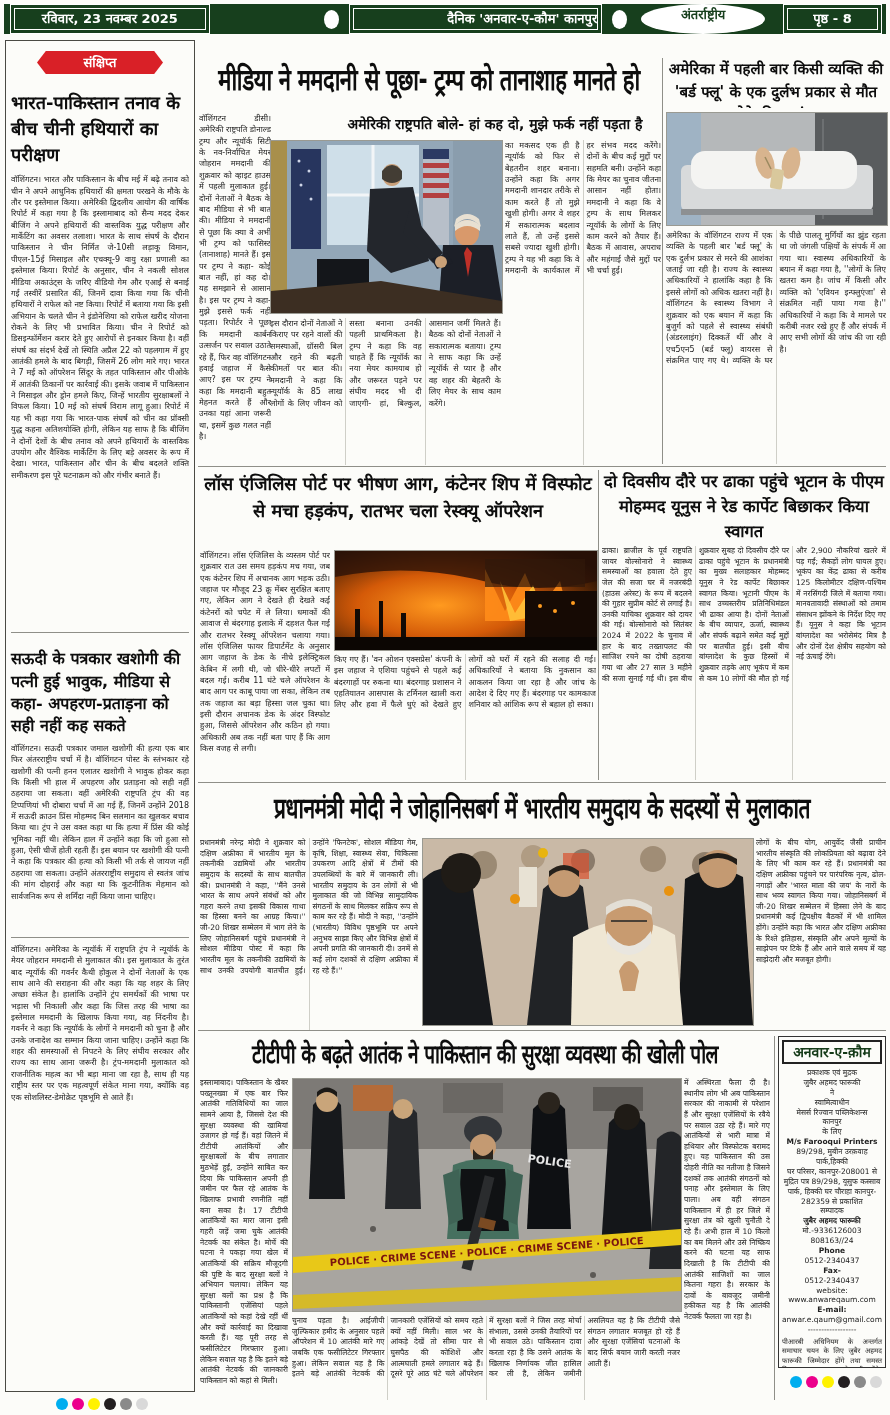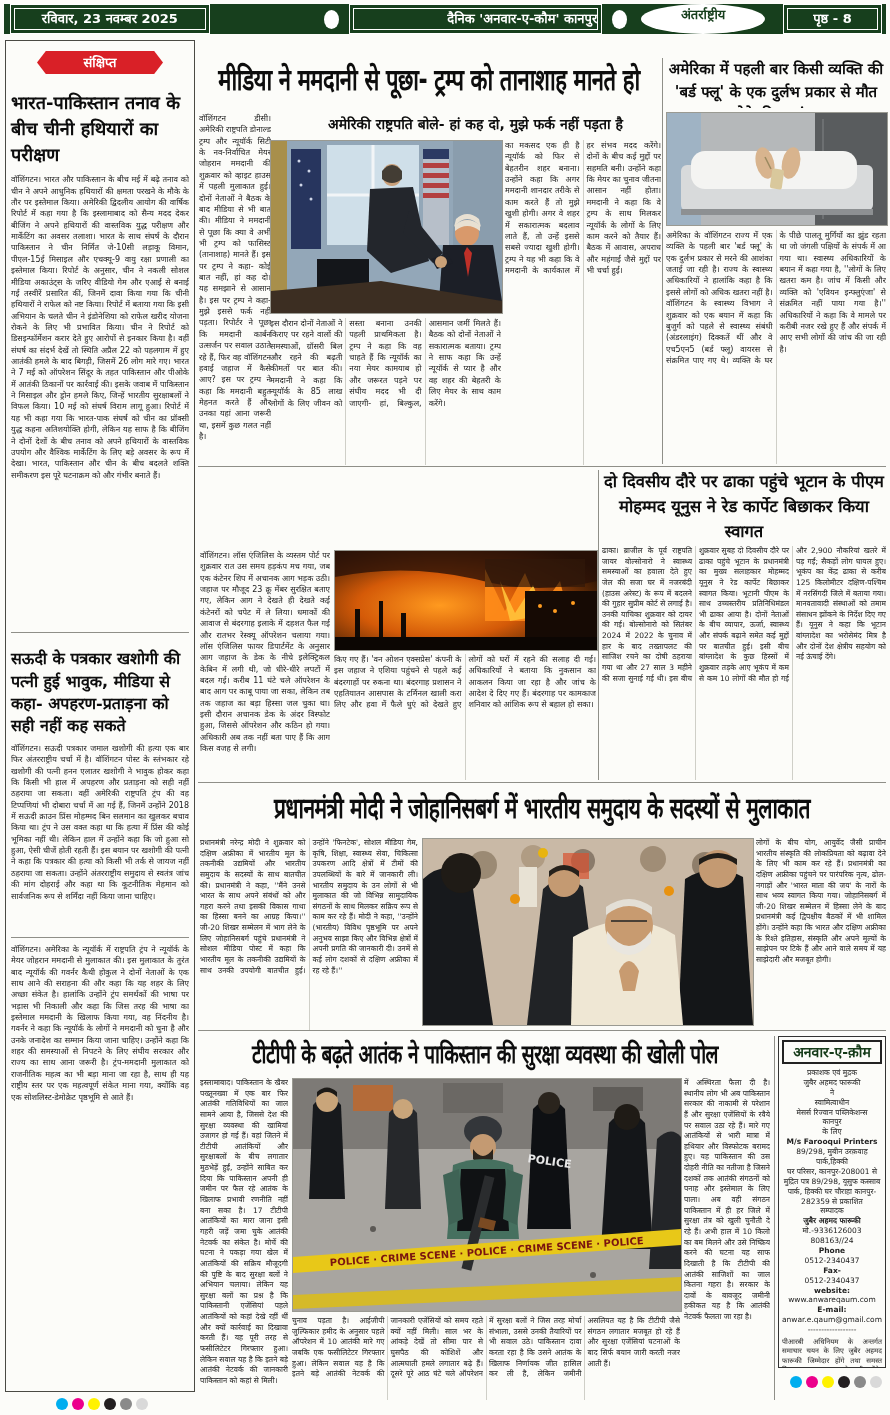--- a/index.html
+++ b/index.html
@@ -31,21 +31,21 @@
   .badge{width:126px;height:23px;margin:10px auto 4px auto;background:#d92027;color:#fff;font-weight:700;
          font-size:13px;line-height:23px;text-align:center;flex:0 0 auto;
          clip-path:polygon(7% 0,93% 0,100% 50%,93% 100%,7% 100%,0 50%);}
   .lc-h1{font-size:18px;line-height:1.45;margin:12px 0 6px 0;}
   .lc-h{font-size:16px;line-height:1.4;margin:9px 0 5px 0;}
   .lc-body{flex:0 0 auto;}
   .lc-sep{height:1px;background:#8f8f88;margin:6px 0;flex:0 0 auto;}
   
   .main-hl{font-size:22px;transform:scaleY(1.35);transform-origin:top center;text-align:center;
            white-space:nowrap;overflow:hidden;letter-spacing:-0.5px;}
-  .sub-hl{font-size:14px;white-space:nowrap;overflow:hidden;}
+  .sub-hl{font-size:14px;text-align:center;white-space:nowrap;overflow:hidden;}
   .sec-hl{text-align:center;line-height:1.5;overflow:hidden;}
   
   .imprint{left:778px;top:1036px;width:108px;height:332px;border:1px solid #333;box-sizing:border-box;
            font-size:7.5px;line-height:1.32;text-align:center;color:#222;overflow:hidden;padding:2px 3px;}
   .imprint-title{border:2px solid #222;margin:1px 0 4px 0;font-weight:700;font-size:14px;color:#143a18;
                  line-height:20px;overflow:hidden;white-space:nowrap;}
   .imprint-disc{text-align:justify;margin-top:3px;font-size:7px;line-height:1.35;}
   .dots{display:flex;gap:4px;}
   .dot{width:12px;height:12px;border-radius:50%;}
 </style>
@@ -130,20 +130,21 @@
       <ellipse cx="124" cy="50" rx="9" ry="16" fill="#d8b48e" transform="rotate(12 124 50)"></ellipse>
       <rect x="104" y="56" width="12" height="20" rx="2" fill="#d9c89c" transform="rotate(8 110 66)"></rect>
       <line x1="104" y1="56" x2="98" y2="44" stroke="#9b8a60" stroke-width="1.5"></line>
       <rect x="14" y="96" width="192" height="6" fill="#8d9092"></rect>
     </svg>
   </div>
   <div class="abs bodytxt cols2" style="left:666px;top:230px;width:220px;height:234px;">अमेरिका के वॉशिंगटन राज्य में एक व्यक्ति के पहली बार 'बर्ड फ्लू' के एक दुर्लभ प्रकार से मरने की आशंका जताई जा रही है। राज्य के स्वास्थ्य अधिकारियों ने हालांकि कहा है कि इससे लोगों को अधिक खतरा नहीं है। वॉशिंगटन के स्वास्थ्य विभाग ने शुक्रवार को एक बयान में कहा कि बुजुर्ग को पहले से स्वास्थ्य संबंधी (अंडरलाइंग) दिक्कतें थीं और वे एच5एन5 (बर्ड फ्लू) वायरस से संक्रमित पाए गए थे। व्यक्ति के घर के पीछे पालतू मुर्गियों का झुंड रहता था जो जंगली पक्षियों के संपर्क में आ गया था। स्वास्थ्य अधिकारियों के बयान में कहा गया है, ''लोगों के लिए खतरा कम है। जांच में किसी और व्यक्ति को 'एवियन इन्फ्लुएंजा' से संक्रमित नहीं पाया गया है।'' अधिकारियों ने कहा कि वे मामले पर करीबी नजर रखे हुए हैं और संपर्क में आए सभी लोगों की जांच की जा रही है।</div>
 
   <div class="abs hrule" style="left:198px;top:466px;width:688px;"></div>
 
+  <div class="abs hl sec-hl" style="left:200px;top:470px;width:396px;height:72px;font-size:18px;">लॉस एंजिलिस पोर्ट पर भीषण आग, कंटेनर शिप में विस्फोट से मचा हड़कंप, रातभर चला रेस्क्यू ऑपरेशन</div>
   <div class="abs bodytxt" style="left:200px;top:550px;width:130px;height:230px;">वॉशिंगटन। लॉस एंजिलिस के व्यस्तम पोर्ट पर शुक्रवार रात उस समय हड़कंप मच गया, जब एक कंटेनर शिप में अचानक आग भड़क उठी। जहाज पर मौजूद 23 क्रू मेंबर सुरक्षित बताए गए, लेकिन आग ने देखते ही देखते कई कंटेनरों को चपेट में ले लिया। धमाकों की आवाज से बंदरगाह इलाके में दहशत फैल गई और रातभर रेस्क्यू ऑपरेशन चलाया गया। लॉस एंजिलिस फायर डिपार्टमेंट के अनुसार आग जहाज के डेक के नीचे इलेक्ट्रिकल केबिन में लगी थी, जो धीरे-धीरे लपटों में बदल गई। करीब 11 घंटे चले ऑपरेशन के बाद आग पर काबू पाया जा सका, लेकिन तब तक जहाज का बड़ा हिस्सा जल चुका था। इसी दौरान अचानक डेक के अंदर विस्फोट हुआ, जिससे ऑपरेशन और कठिन हो गया। अधिकारी अब तक नहीं बता पाए हैं कि आग किस वजह से लगी।</div>
   <div class="abs photo" style="left:334px;top:550px;width:262px;height:99px;">
     <svg width="262" height="99" viewBox="0 0 262 99">
       <defs>
         <radialGradient id="glow" cx="40%" cy="55%" r="70%">
           <stop offset="0%" stop-color="#ff9a1f"></stop>
             <stop offset="45%" stop-color="#d45a08"></stop>
             <stop offset="100%" stop-color="#1a0d04"></stop>
         </radialGradient>
       </defs>
@@ -264,21 +265,21 @@
         <div>पार्क, हिक्की घर चौराहा कानपुर-</div>
         <div>282359 से प्रकाशित</div>
         <div>सम्पादक</div>
         <div style="font-weight: 700;">जुबैर अहमद फारूकी</div>
         <div>मो.-9336126003</div>
         <div>808163//24</div>
         <div style="font-weight: 700;">Phone</div>
         <div>0512-2340437</div>
         <div style="font-weight: 700;">Fax-</div>
         <div>0512-2340437</div>
-        <div style="font-weight: 700;">website:</div>
+        <div style="font-weight: 400;">website:</div>
         <div>www.anwareqaum.com</div>
         <div style="font-weight: 700;">E-mail:</div>
         <div>anwar.e.qaum@gmail.com</div>
         <div>------------------</div>
       </div>
     <div class="imprint-disc">पीआरबी अधिनियम के अन्तर्गत समाचार चयन के लिए जुबैर अहमद फारूकी जिम्मेदार होंगे तथा समस्त विवाद कानपुर न्यायालय के अधीन होंगे।</div>
   </div>
 
   <div class="abs dots" style="left:56px;top:1398px;">
     <span class="dot" style="background: rgb(0, 174, 239);"></span>

